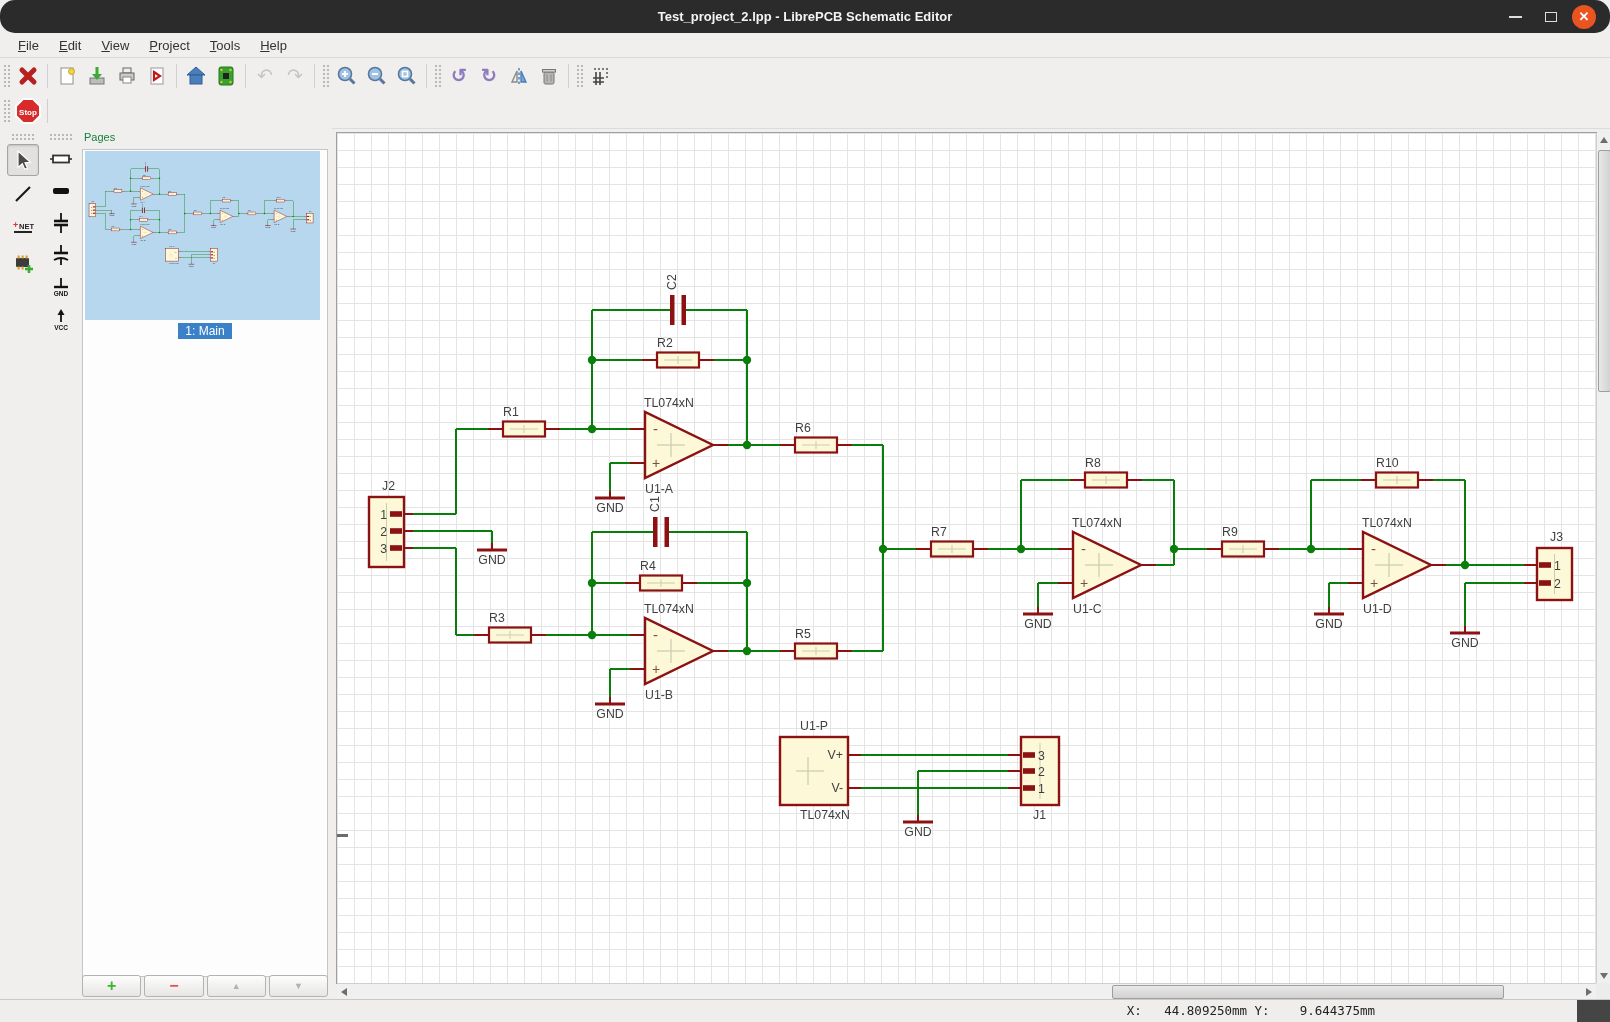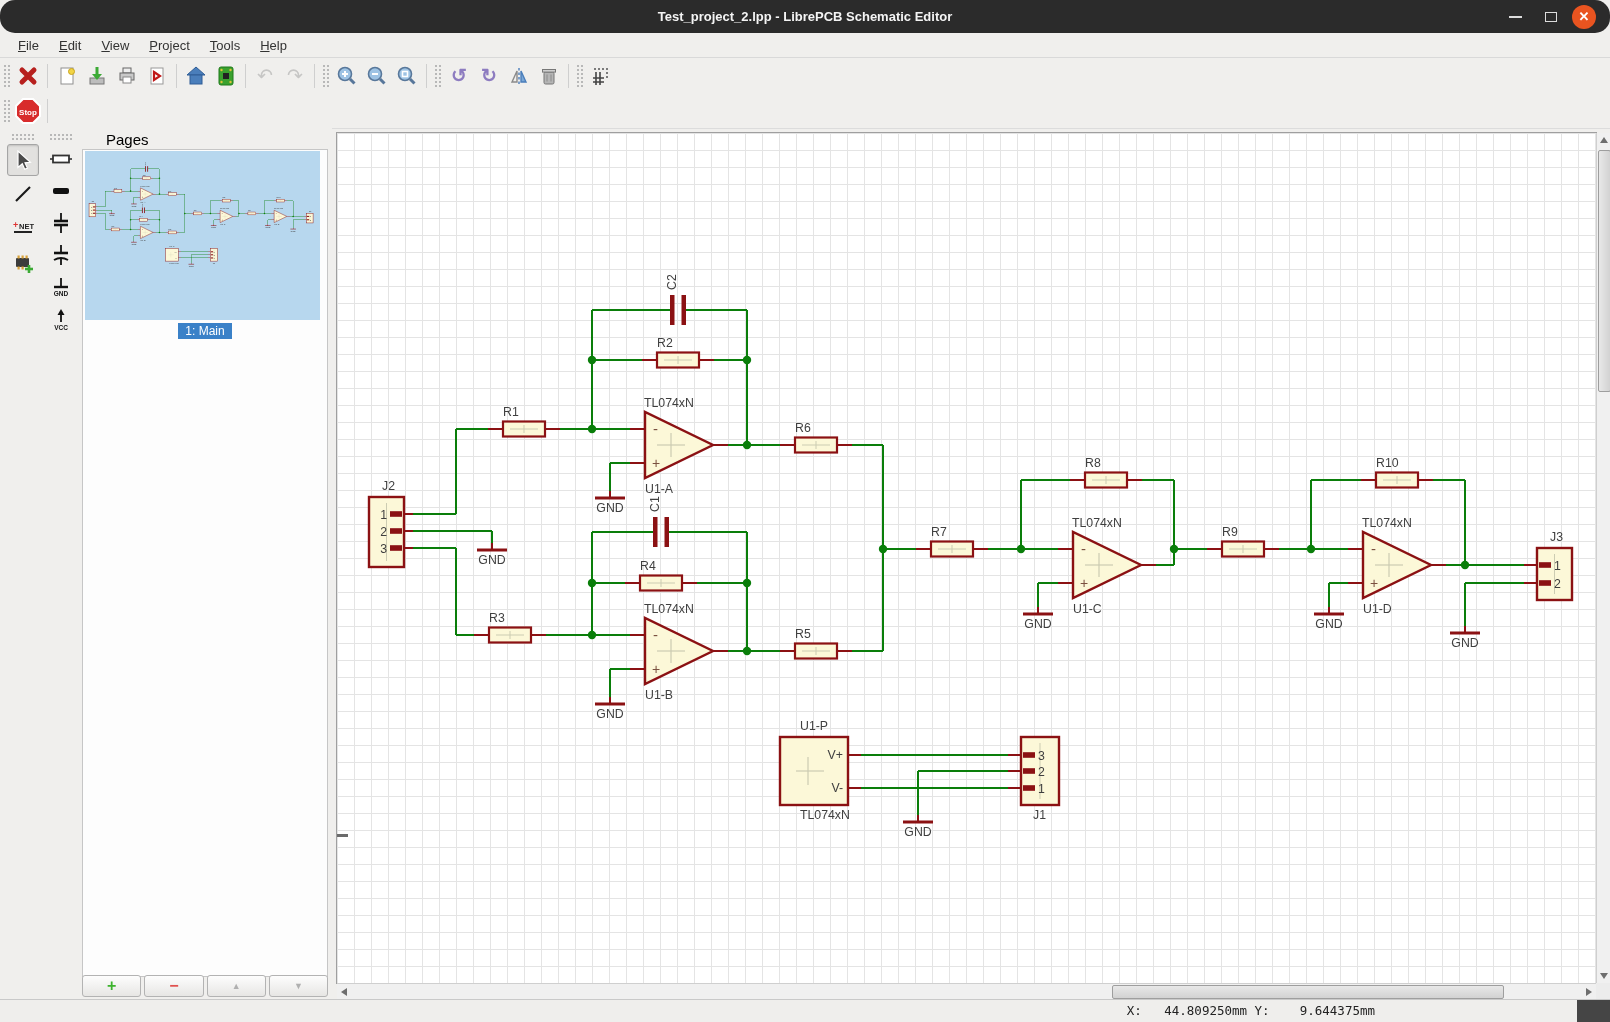--- a/index.html
+++ b/index.html
@@ -29,21 +29,21 @@
   
   .toolcol{position:absolute;top:128px;height:871px;background:#f0efed;}
   .tc1{left:0;width:45px;border-right:1px solid #dddcda;}
   .tc2{left:45px;width:31px;border-right:1px solid #d2d1cf;}
   .tc-handle{width:24px;height:7px;margin:5px auto 4px auto;background-image:radial-gradient(#b8b8b8 1px,transparent 1.2px);background-size:4px 4px;}
   .toolbtn{width:30px;height:30px;margin:2px auto;display:flex;align-items:center;justify-content:center;border:1px solid transparent;border-radius:3px;}
   .toolbtn.active{background:#e2e1df;border:1px solid #a5a5a5;box-shadow:inset 0 1px 2px rgba(0,0,0,.15);}
   .tc2 .toolbtn{width:28px;height:28px;}
   
   .pages-dock{position:absolute;left:76px;top:128px;width:256px;height:871px;background:#f0efed;}
-  .dock-title{font-size:15px;color:#000000;padding:3px 0 2px 8px;margin-left:22px;}
+  .dock-title{font-size:11px;color:#15803d;padding:3px 0 2px 8px;}
   .pages-list{position:absolute;left:6px;top:21px;width:244px;height:826px;background:#fdfdfd;border:1px solid #c6c6c6;overflow:hidden;}
   .page-thumb{position:absolute;left:2px;top:1px;width:235px;height:169px;background:#b7d7ee;}
   .page-thumb svg{position:absolute;left:2px;top:7px;}
   .page-label-row{position:absolute;left:0;top:171px;width:100%;text-align:center;}
   .page-label{display:inline-block;background:#3a81c8;color:#ffffff;font-size:12px;padding:1px 7px;}
   .pages-btns{position:absolute;left:6px;top:847px;width:246px;height:24px;display:flex;gap:3px;}
   .pgbtn{flex:1;height:22px;background:linear-gradient(#fdfdfd,#e7e6e4);border:1px solid #b3b3b3;border-radius:3px;display:flex;align-items:center;justify-content:center;font-weight:bold;}
   .pgbtn.plus{color:#3db32e;font-size:16px;}
   .pgbtn.minus{color:#e0514f;font-size:16px;}
   .pgbtn.dis{color:#b0b0b0;font-size:9px;}

